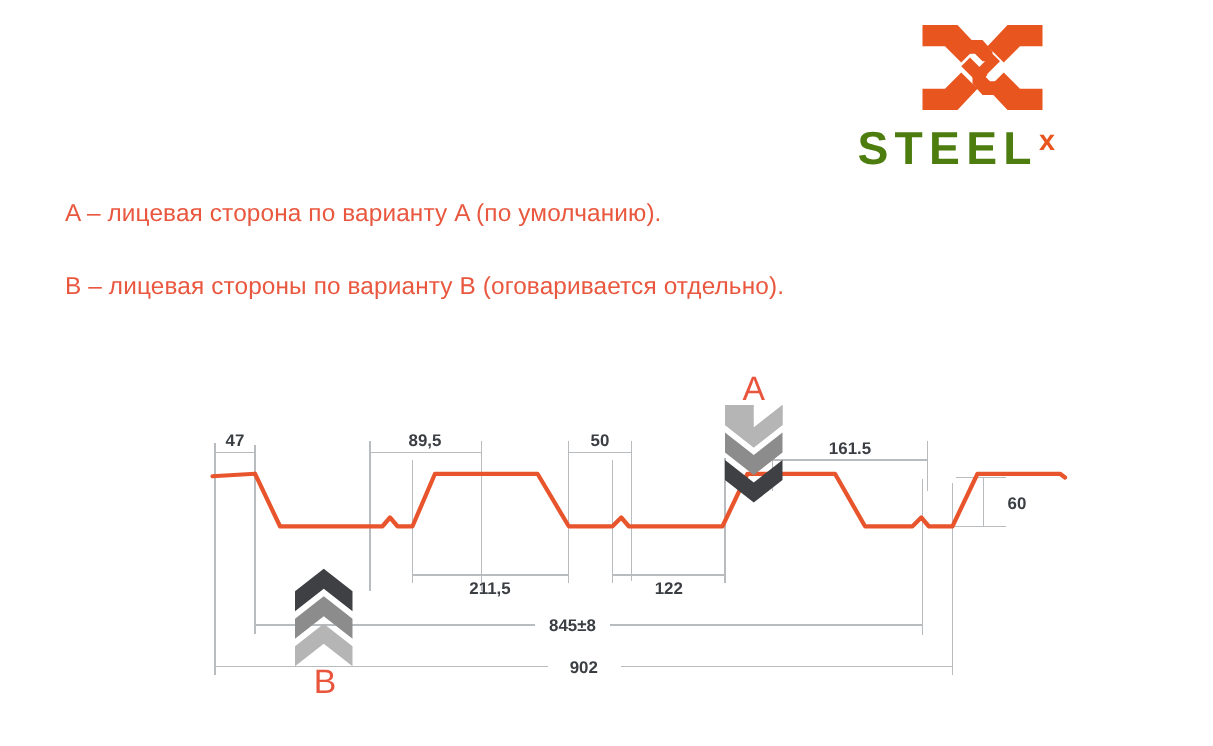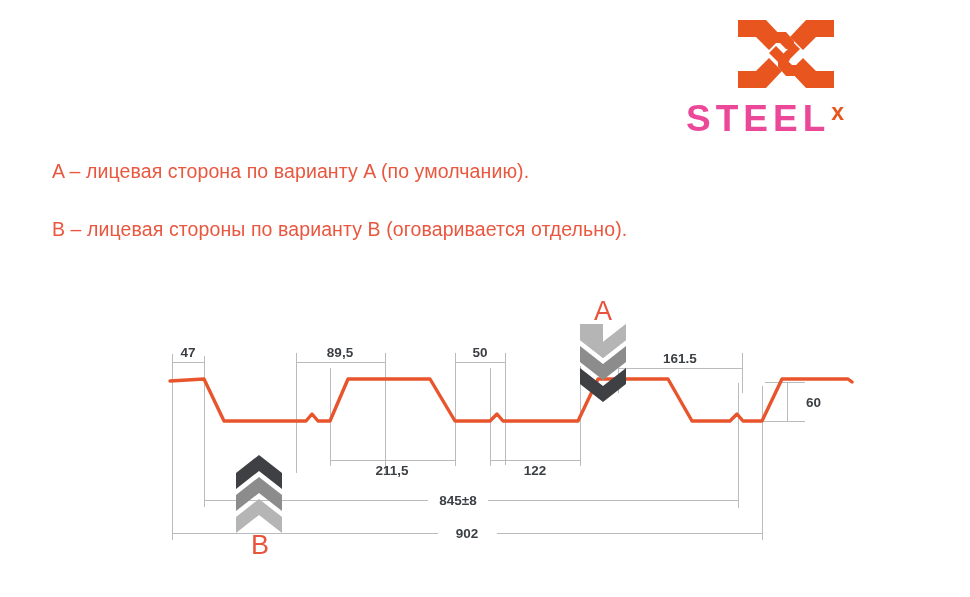--- a/index.html
+++ b/index.html
@@ -10,21 +10,21 @@
     overflow:hidden;
     position:relative;
   }
   .page{position:relative;width:970px;height:597px;}
   #logo-block{position:absolute;left:686px;top:16px;width:200px;height:128px;}
   #logo-mark{position:absolute;left:50px;top:0px;width:100px;height:76px;}
   #logo-word{position:absolute;left:0px;top:84px;width:200px;height:40px;
     display:flex;align-items:baseline;justify-content:flex-start;}
   #logo-steel{
     font-size:37px;font-weight:bold;letter-spacing:5px;
-    color:#ec4899;line-height:1;font-family:"Liberation Sans",sans-serif;
+    color:#4d7c0f;line-height:1;font-family:"Liberation Sans",sans-serif;
   }
   #logo-x{
     font-size:23px;font-weight:bold;color:#e8551f;
     position:relative;top:-11px;left:1px;line-height:1;
   }
 
   
   .caption{
     position:absolute;left:52px;
     font-size:19.5px;color:#e9573f;

